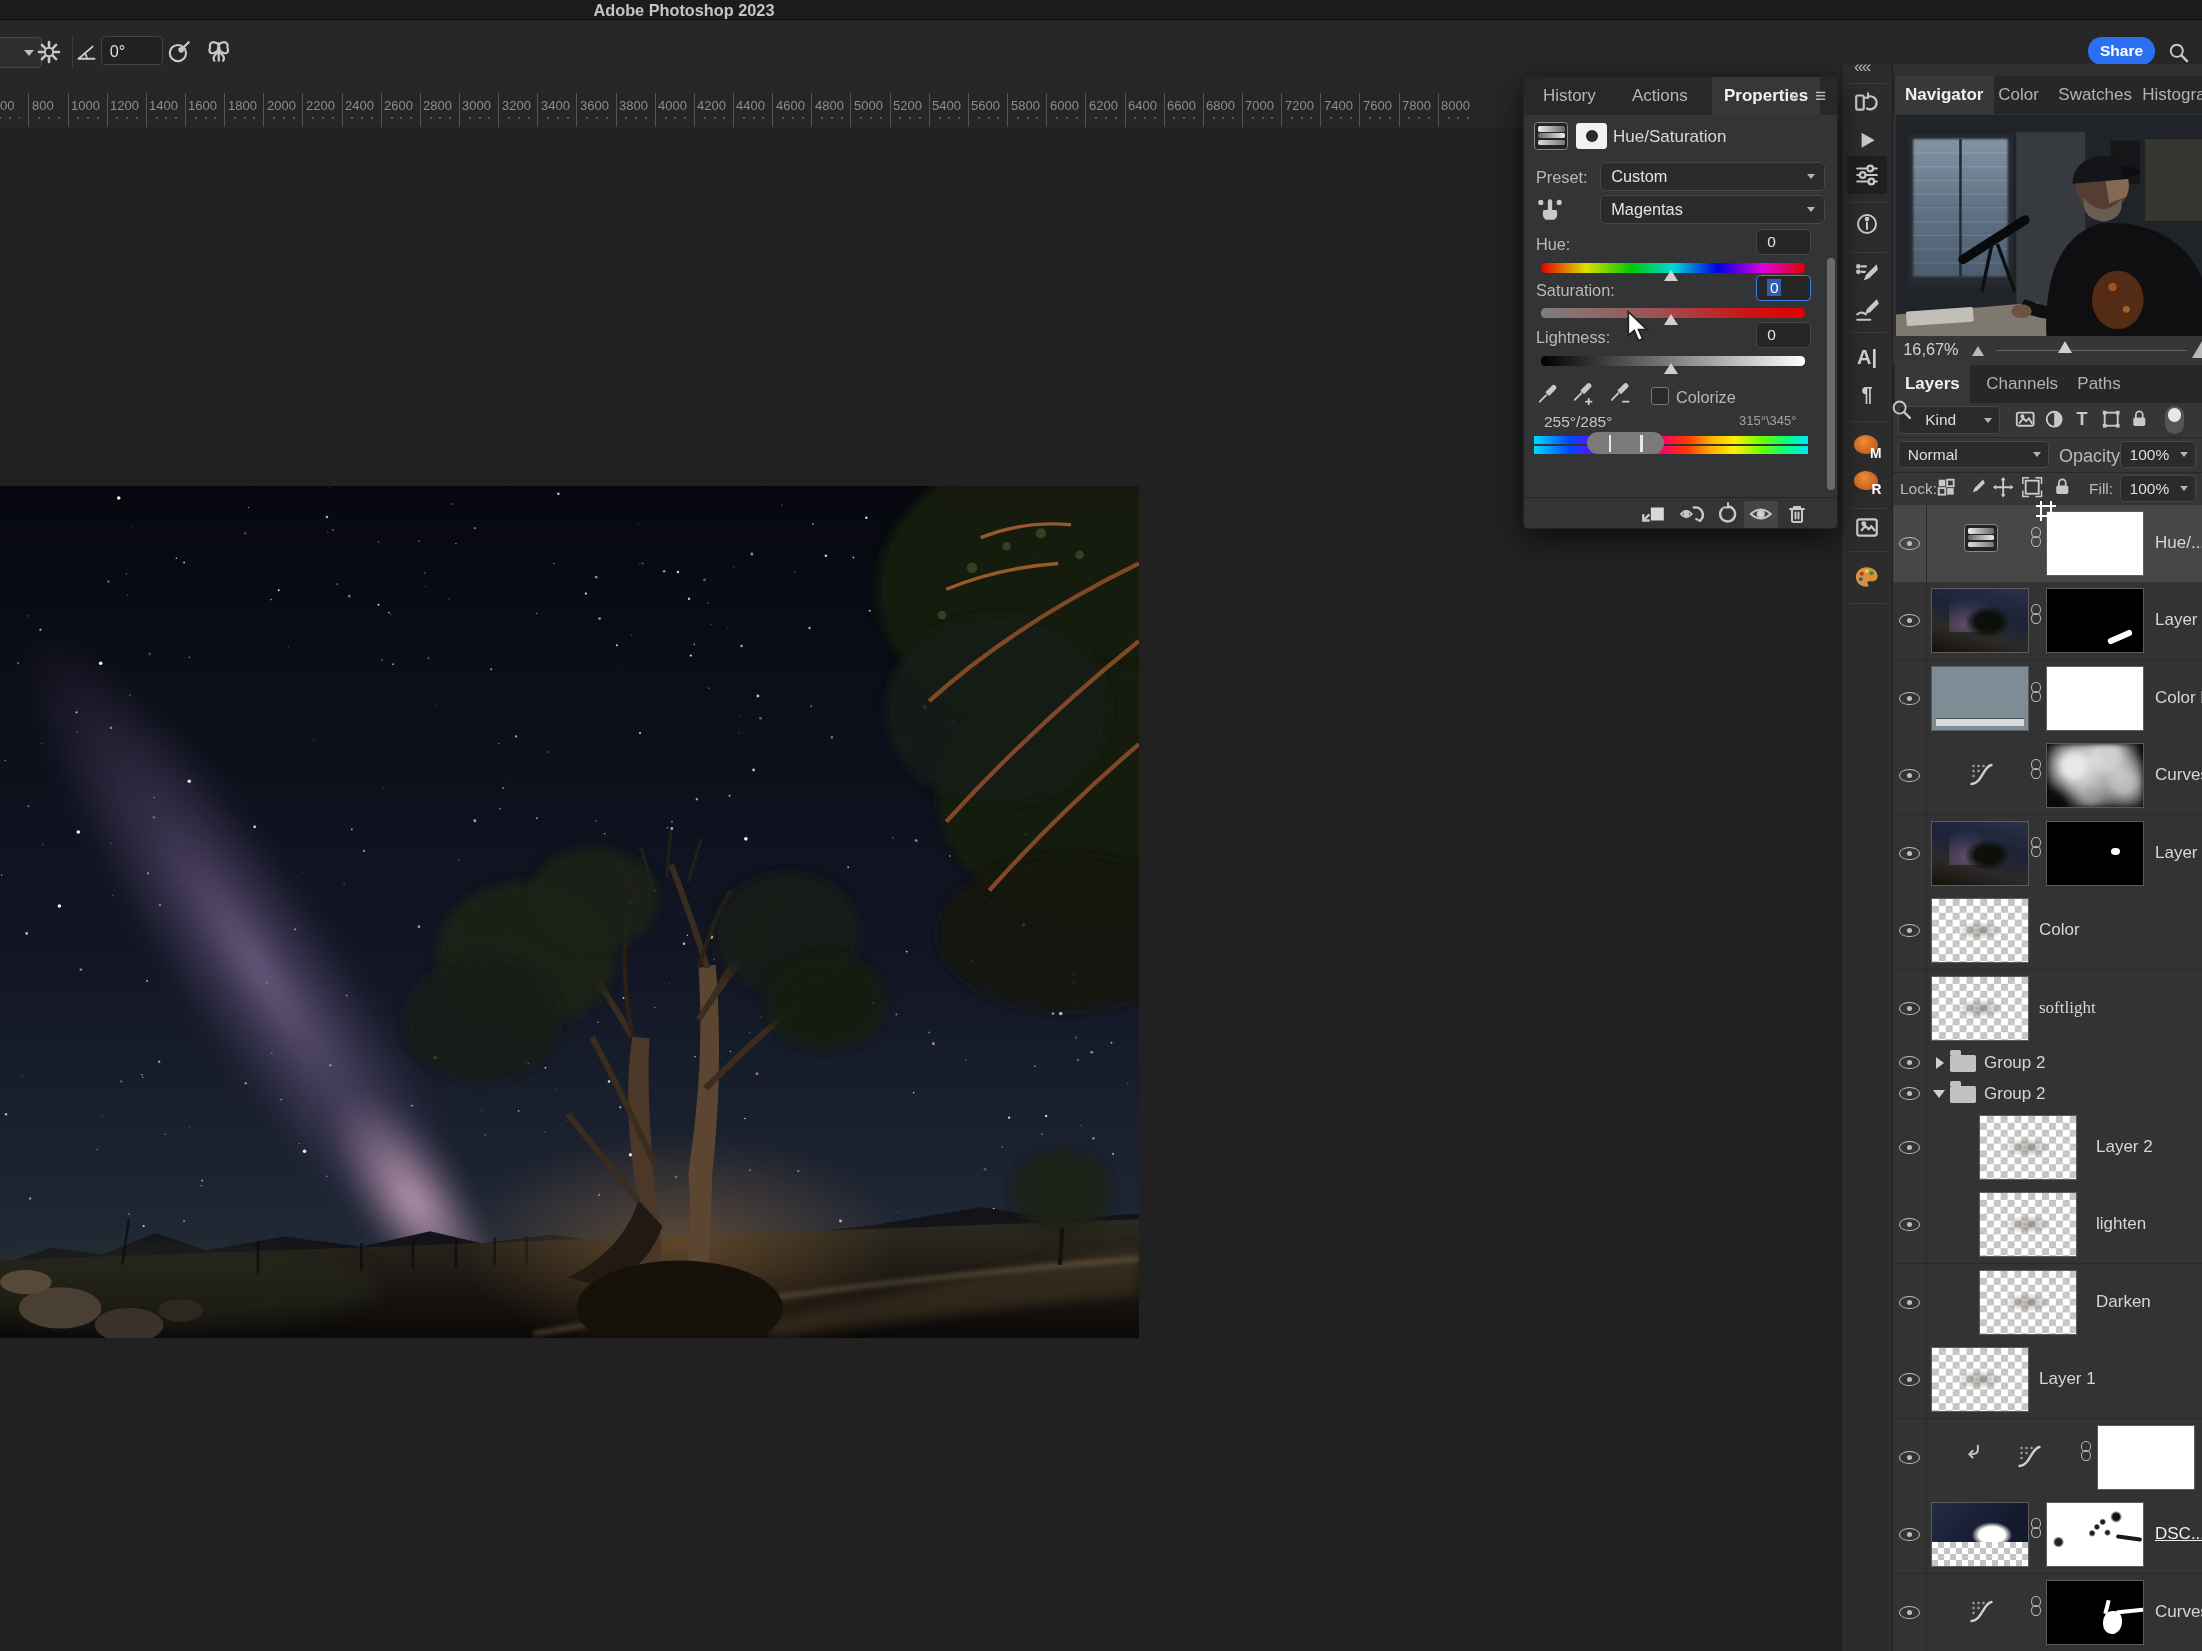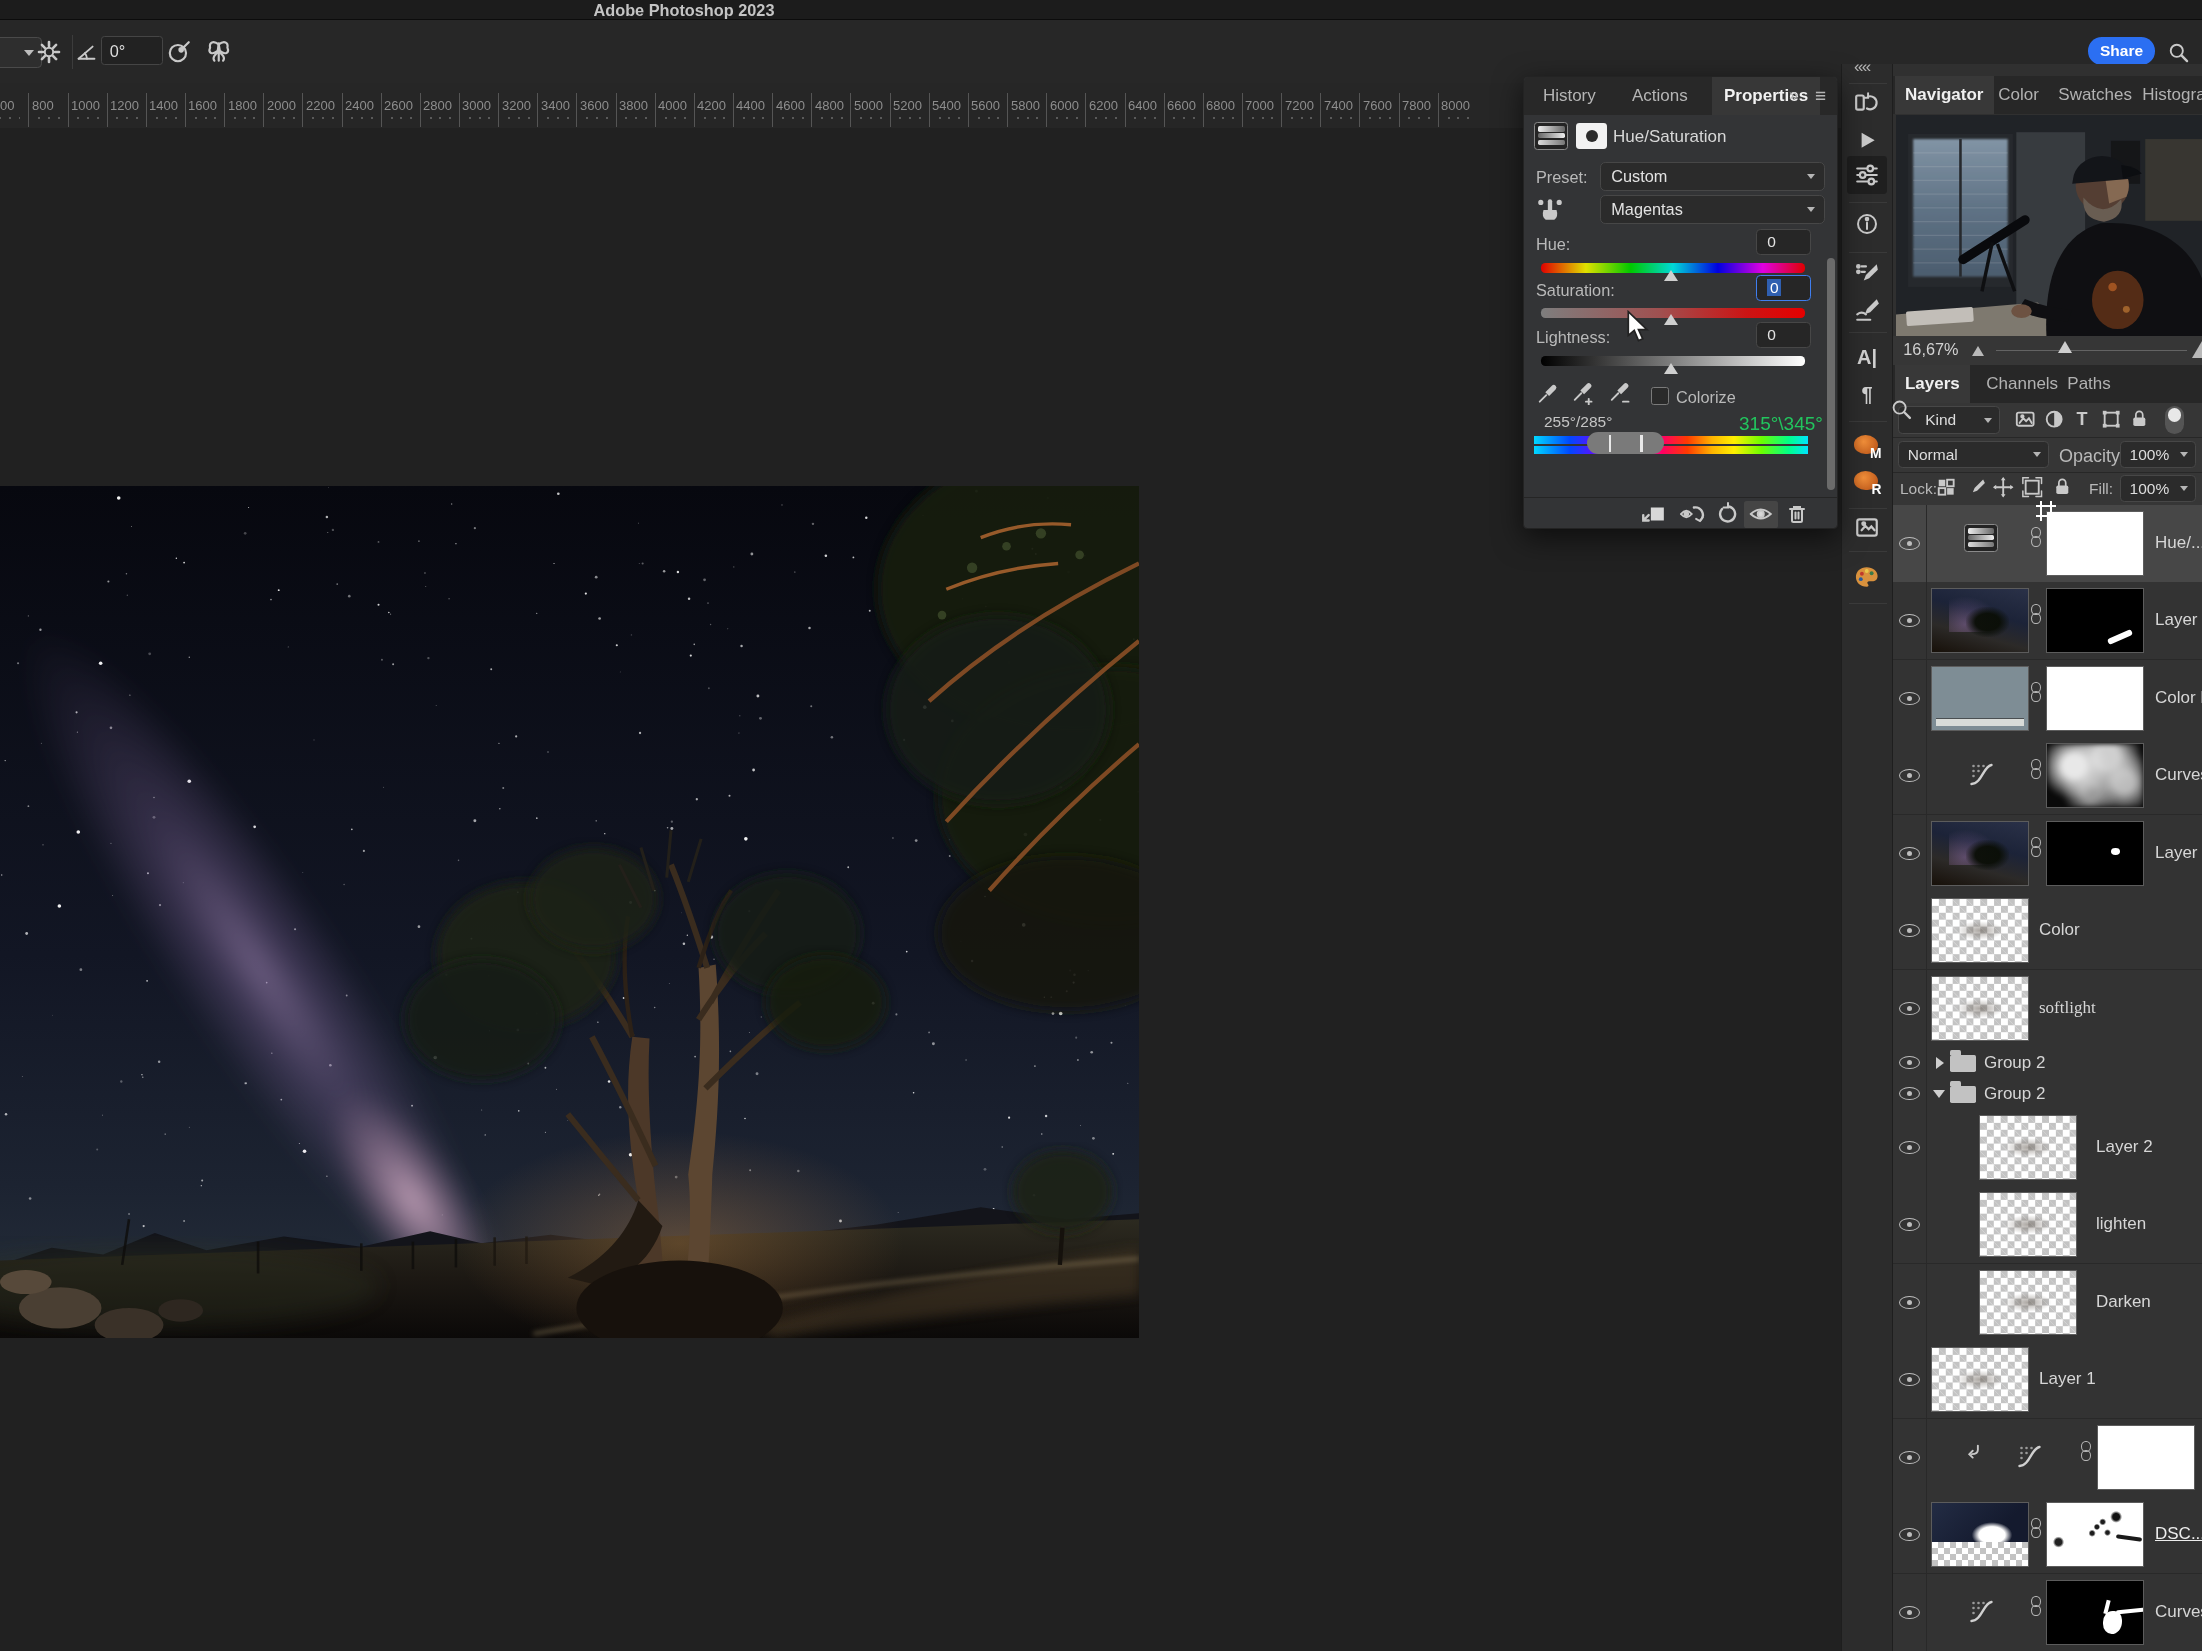--- a/index.html
+++ b/index.html
@@ -821,21 +821,21 @@
         <svg width="22.4" height="22.4" viewBox="0 0 24 24" fill="none" stroke="#c9c9c9" stroke-width="2" stroke-linecap="round">
           <path d="M4,18 l7,-7"></path>
           <path d="M10,8 l4,4 l7,-7 a2.8,2.8 0 0 0 -4,-4 Z" fill="#c9c9c9" stroke="none"></path>
           <line x1="16" y1="20" x2="22" y2="20"></line>
         </svg>
       </span>
     <span class="checkbox" style="left:127px;top:310px;"></span>
     <span class="plabel" style="left:152px;top:311px;">Colorize</span>
 
     <span class="plabel" style="left:20px;top:336px;font-size:15.5px;color:#c5c5c5;">255°/285°</span>
-    <span class="plabel" style="left:215px;top:336px;font-size:19px;color:#22c55e;">315°\345°</span>
+    <span class="plabel" style="left:215px;top:336px;font-size:13px;color:#a3a3a3;">315°\345°</span>
     <div class="rangebar" style="top:359px;background:linear-gradient(90deg,#00d8ff,#0048ff 13%,#7a00ff 25%,#ff00ff 36%,#ff0062 47%,#ff3b00 56%,#ffb400 65%,#fff000 73%,#6cff00 83%,#00ff8a 93%,#00e4ff);"></div>
     <div class="rangebar" style="top:369px;background:linear-gradient(90deg,#00d8ff,#0048ff 13%,#7a00ff 25%,#ff00ff 36%,#ff0062 47%,#ff3b00 56%,#ffb400 65%,#fff000 73%,#6cff00 83%,#00ff8a 93%,#00e4ff);"></div>
     <div class="handles">
         <i style="left:21.5px;"></i>
         <i style="left:53px;"></i>
       </div>
 
     <div class="botbar">
       <span class="bicon" style="left:112px;">
           <svg width="26" height="26" viewBox="0 0 24 24" fill="none" stroke="#c9c9c9" stroke-width="2" stroke-linecap="round">
@@ -1029,21 +1029,21 @@
       <span id="zoom-val">16,67%</span>
       <span class="mtn" style="left:79px;top:10.3px;border-width:0 6.9px 10.3px 6.9px;"></span>
       <span class="ztrack"></span>
       <span class="zthumb"></span>
       <span class="mtn" style="left:299px;top:5.2px;border-width:0 10.3px 17px 10.3px;"></span>
     </div>
 
     <div class="tabsrow" style="top:301px;">
       <span class="rtab active" style="left:1.7px;">Layers</span>
       <span class="rtab" style="left:83px;">Channels</span>
-      <span class="rtab" style="left:164px;">Paths</span>
+      <span class="rtab" style="left:174px;">Paths</span>
     </div>
     <div class="lrow" style="top:339px;height:34px;">
       <div class="lcombo" style="left:5.2px;top:3.4px;width:102px;padding-left:26px;">
         <span class="dicon" style="left:1.7px;top:1.7px;width:22.4px;height:22.4px;">
             <svg width="22.4" height="22.4" viewBox="0 0 24 24" fill="none" stroke="#c9c9c9" stroke-width="2" stroke-linecap="round">
               <circle cx="10.5" cy="10.5" r="6.5"></circle>
               <line x1="15.5" y1="15.5" x2="21.5" y2="21.5" stroke-width="2.6"></line>
             </svg>
           </span>
         <span>Kind</span><span class="caret"></span>

